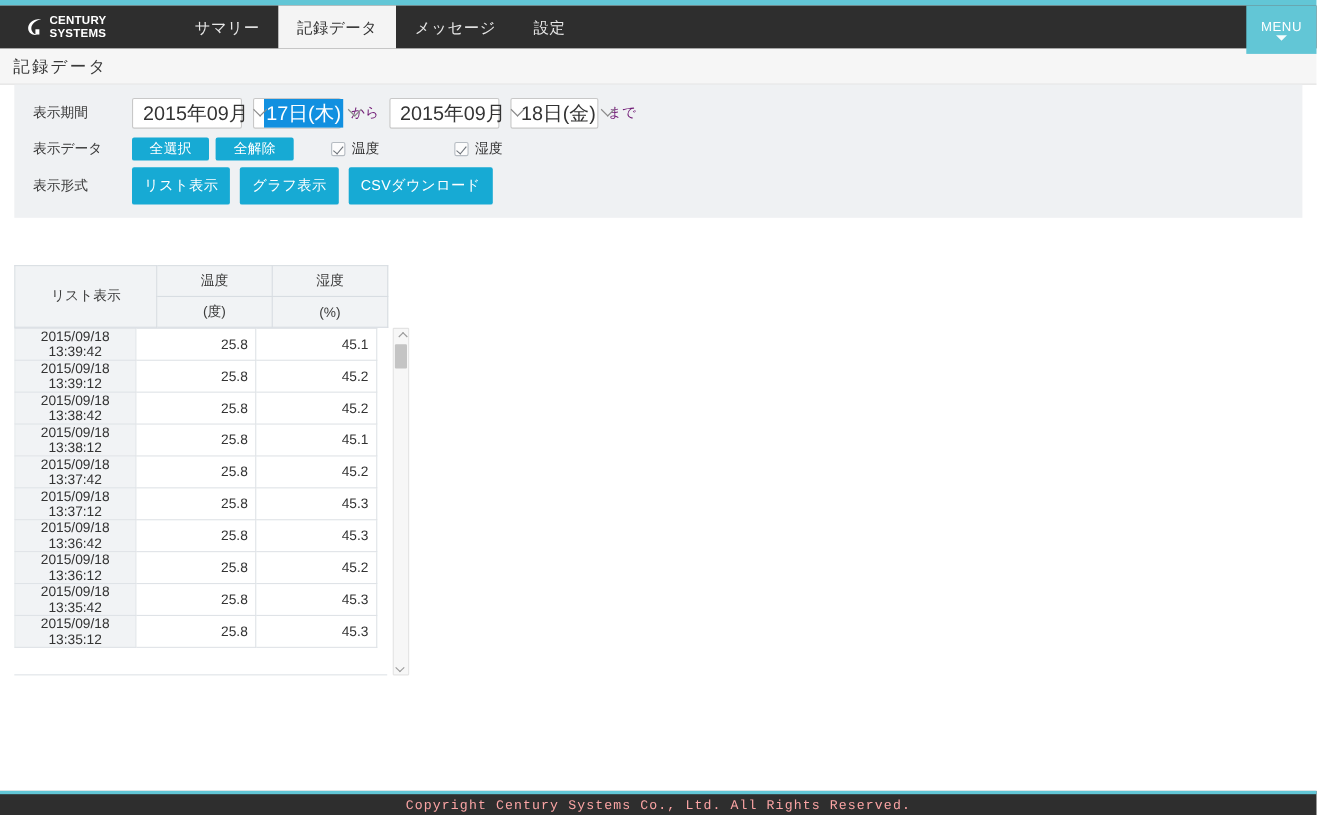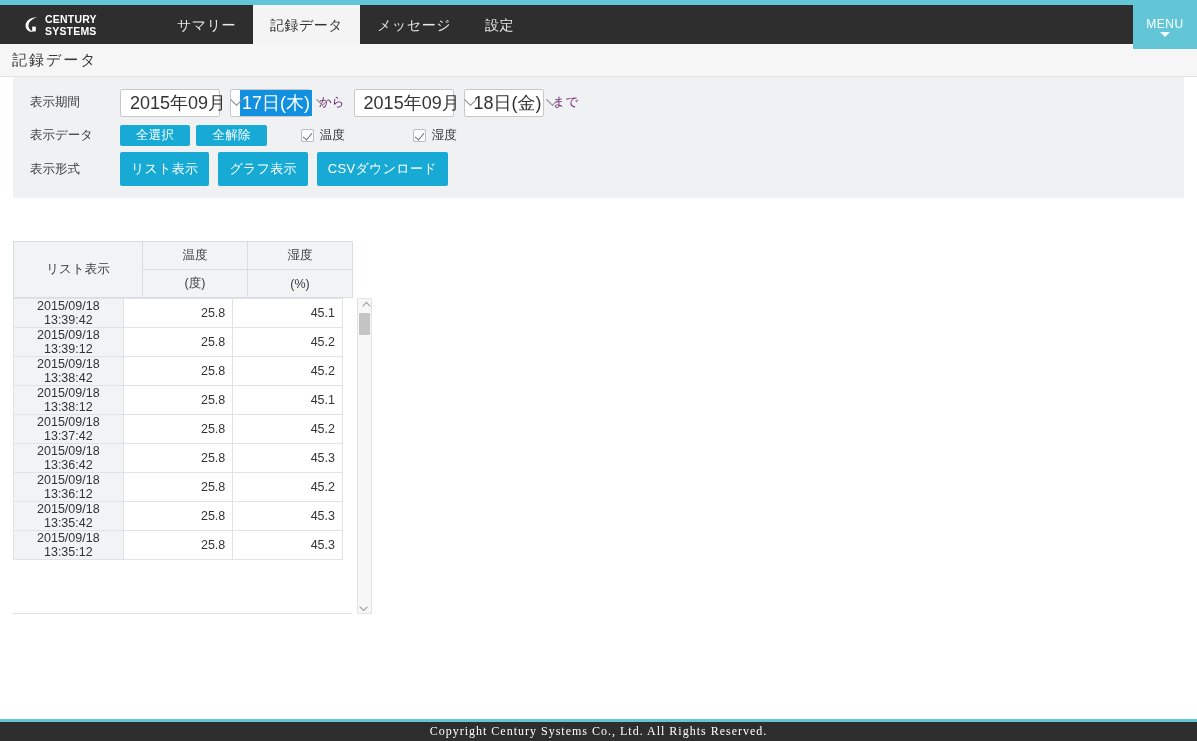--- a/index.html
+++ b/index.html
@@ -283,24 +283,24 @@
   .footer {
     position: absolute;
     left: 0; bottom: 0;
     width: 1197px;
     height: 22px;
     background: #2e2e2e;
     border-top: 3px solid #62c6d6;
     display: flex; align-items: center; justify-content: center;
   }
   .footer-text {
-    color: #ffffff;
+    color: #fca5a5;
     font-size: 12px;
     letter-spacing: 1px;
-    font-family: Liberation Serif, serif;
+    font-family: Liberation Mono, monospace;
   }
 </style>
 </head>
 <body>
 
 <div id="app">
 
   <div class="top-strip"></div>
 
   <div class="navbar">
@@ -425,20 +425,25 @@
               <td class="c-datetime">2015/09/18 13:38:12</td>
               <td class="c-num">25.8</td>
               <td class="c-num">45.1</td>
             </tr>
             <tr>
               <td class="c-datetime">2015/09/18 13:37:42</td>
               <td class="c-num">25.8</td>
               <td class="c-num">45.2</td>
             </tr>
             <tr>
+              <td class="c-datetime">2015/09/18 13:37:12</td>
+              <td class="c-num">25.8</td>
+              <td class="c-num">45.3</td>
+            </tr>
+            <tr>
               <td class="c-datetime">2015/09/18 13:36:42</td>
               <td class="c-num">25.8</td>
               <td class="c-num">45.3</td>
             </tr>
             <tr>
               <td class="c-datetime">2015/09/18 13:36:12</td>
               <td class="c-num">25.8</td>
               <td class="c-num">45.2</td>
             </tr>
             <tr>

